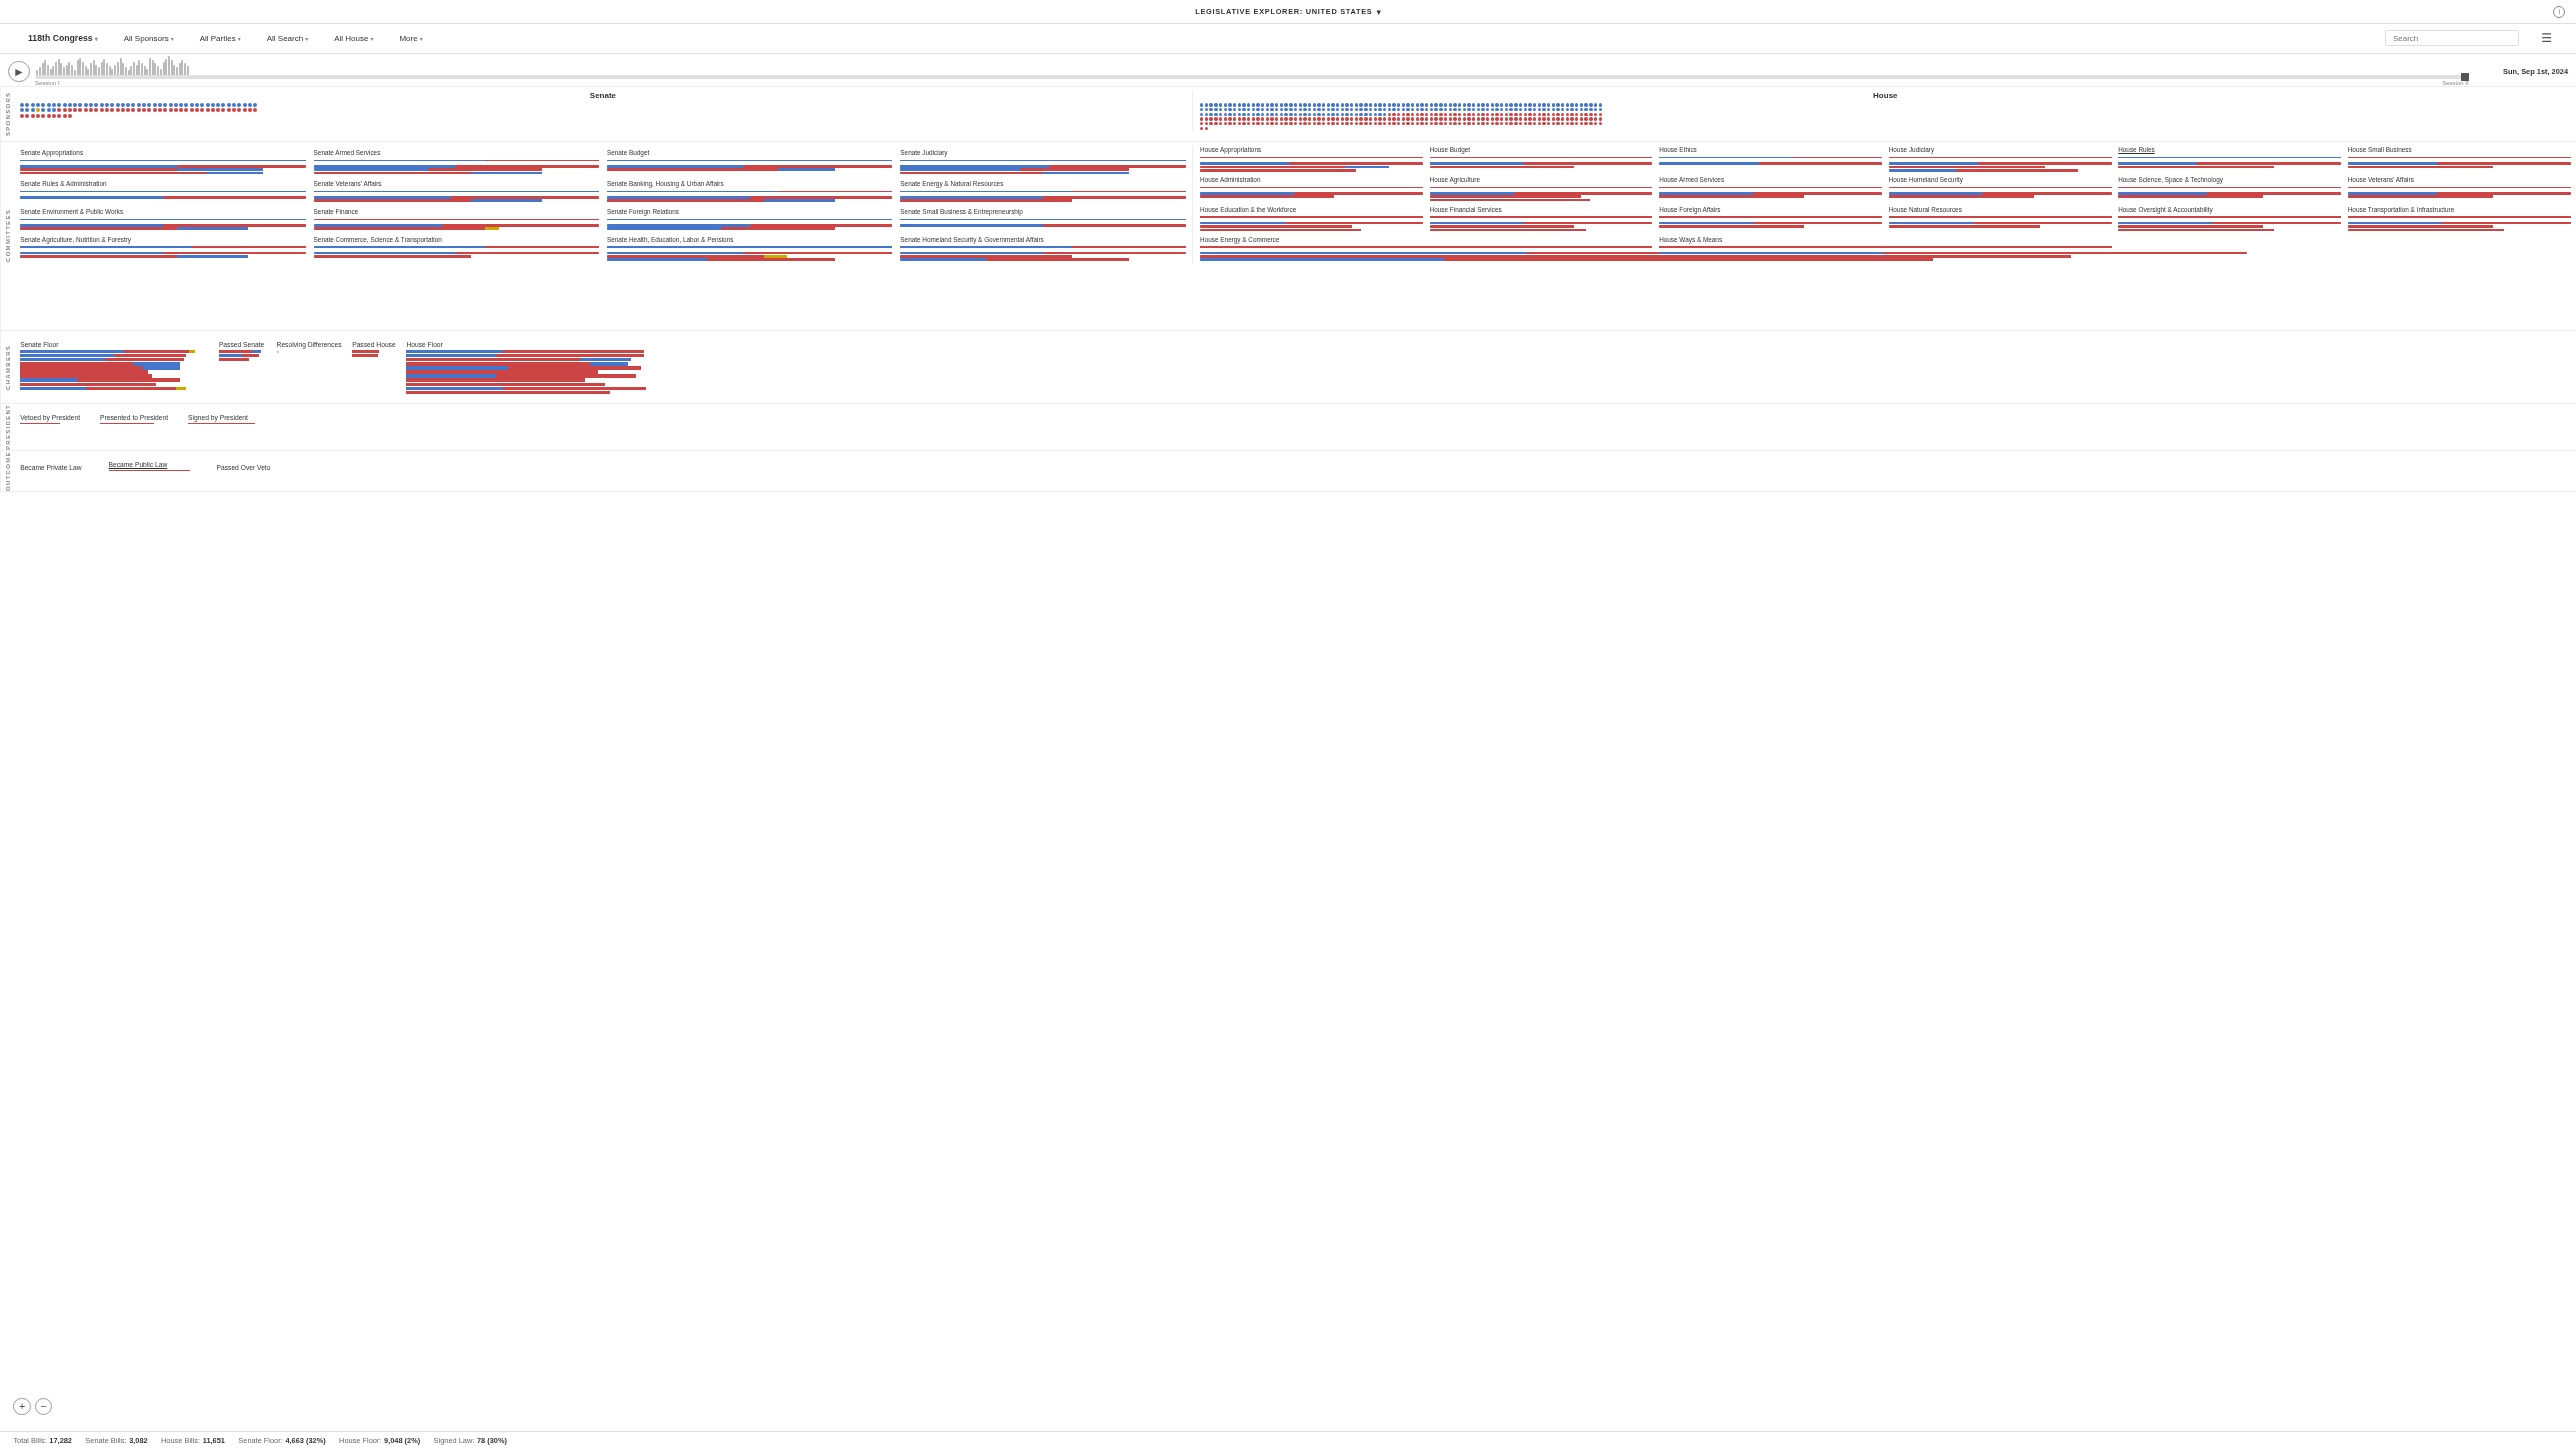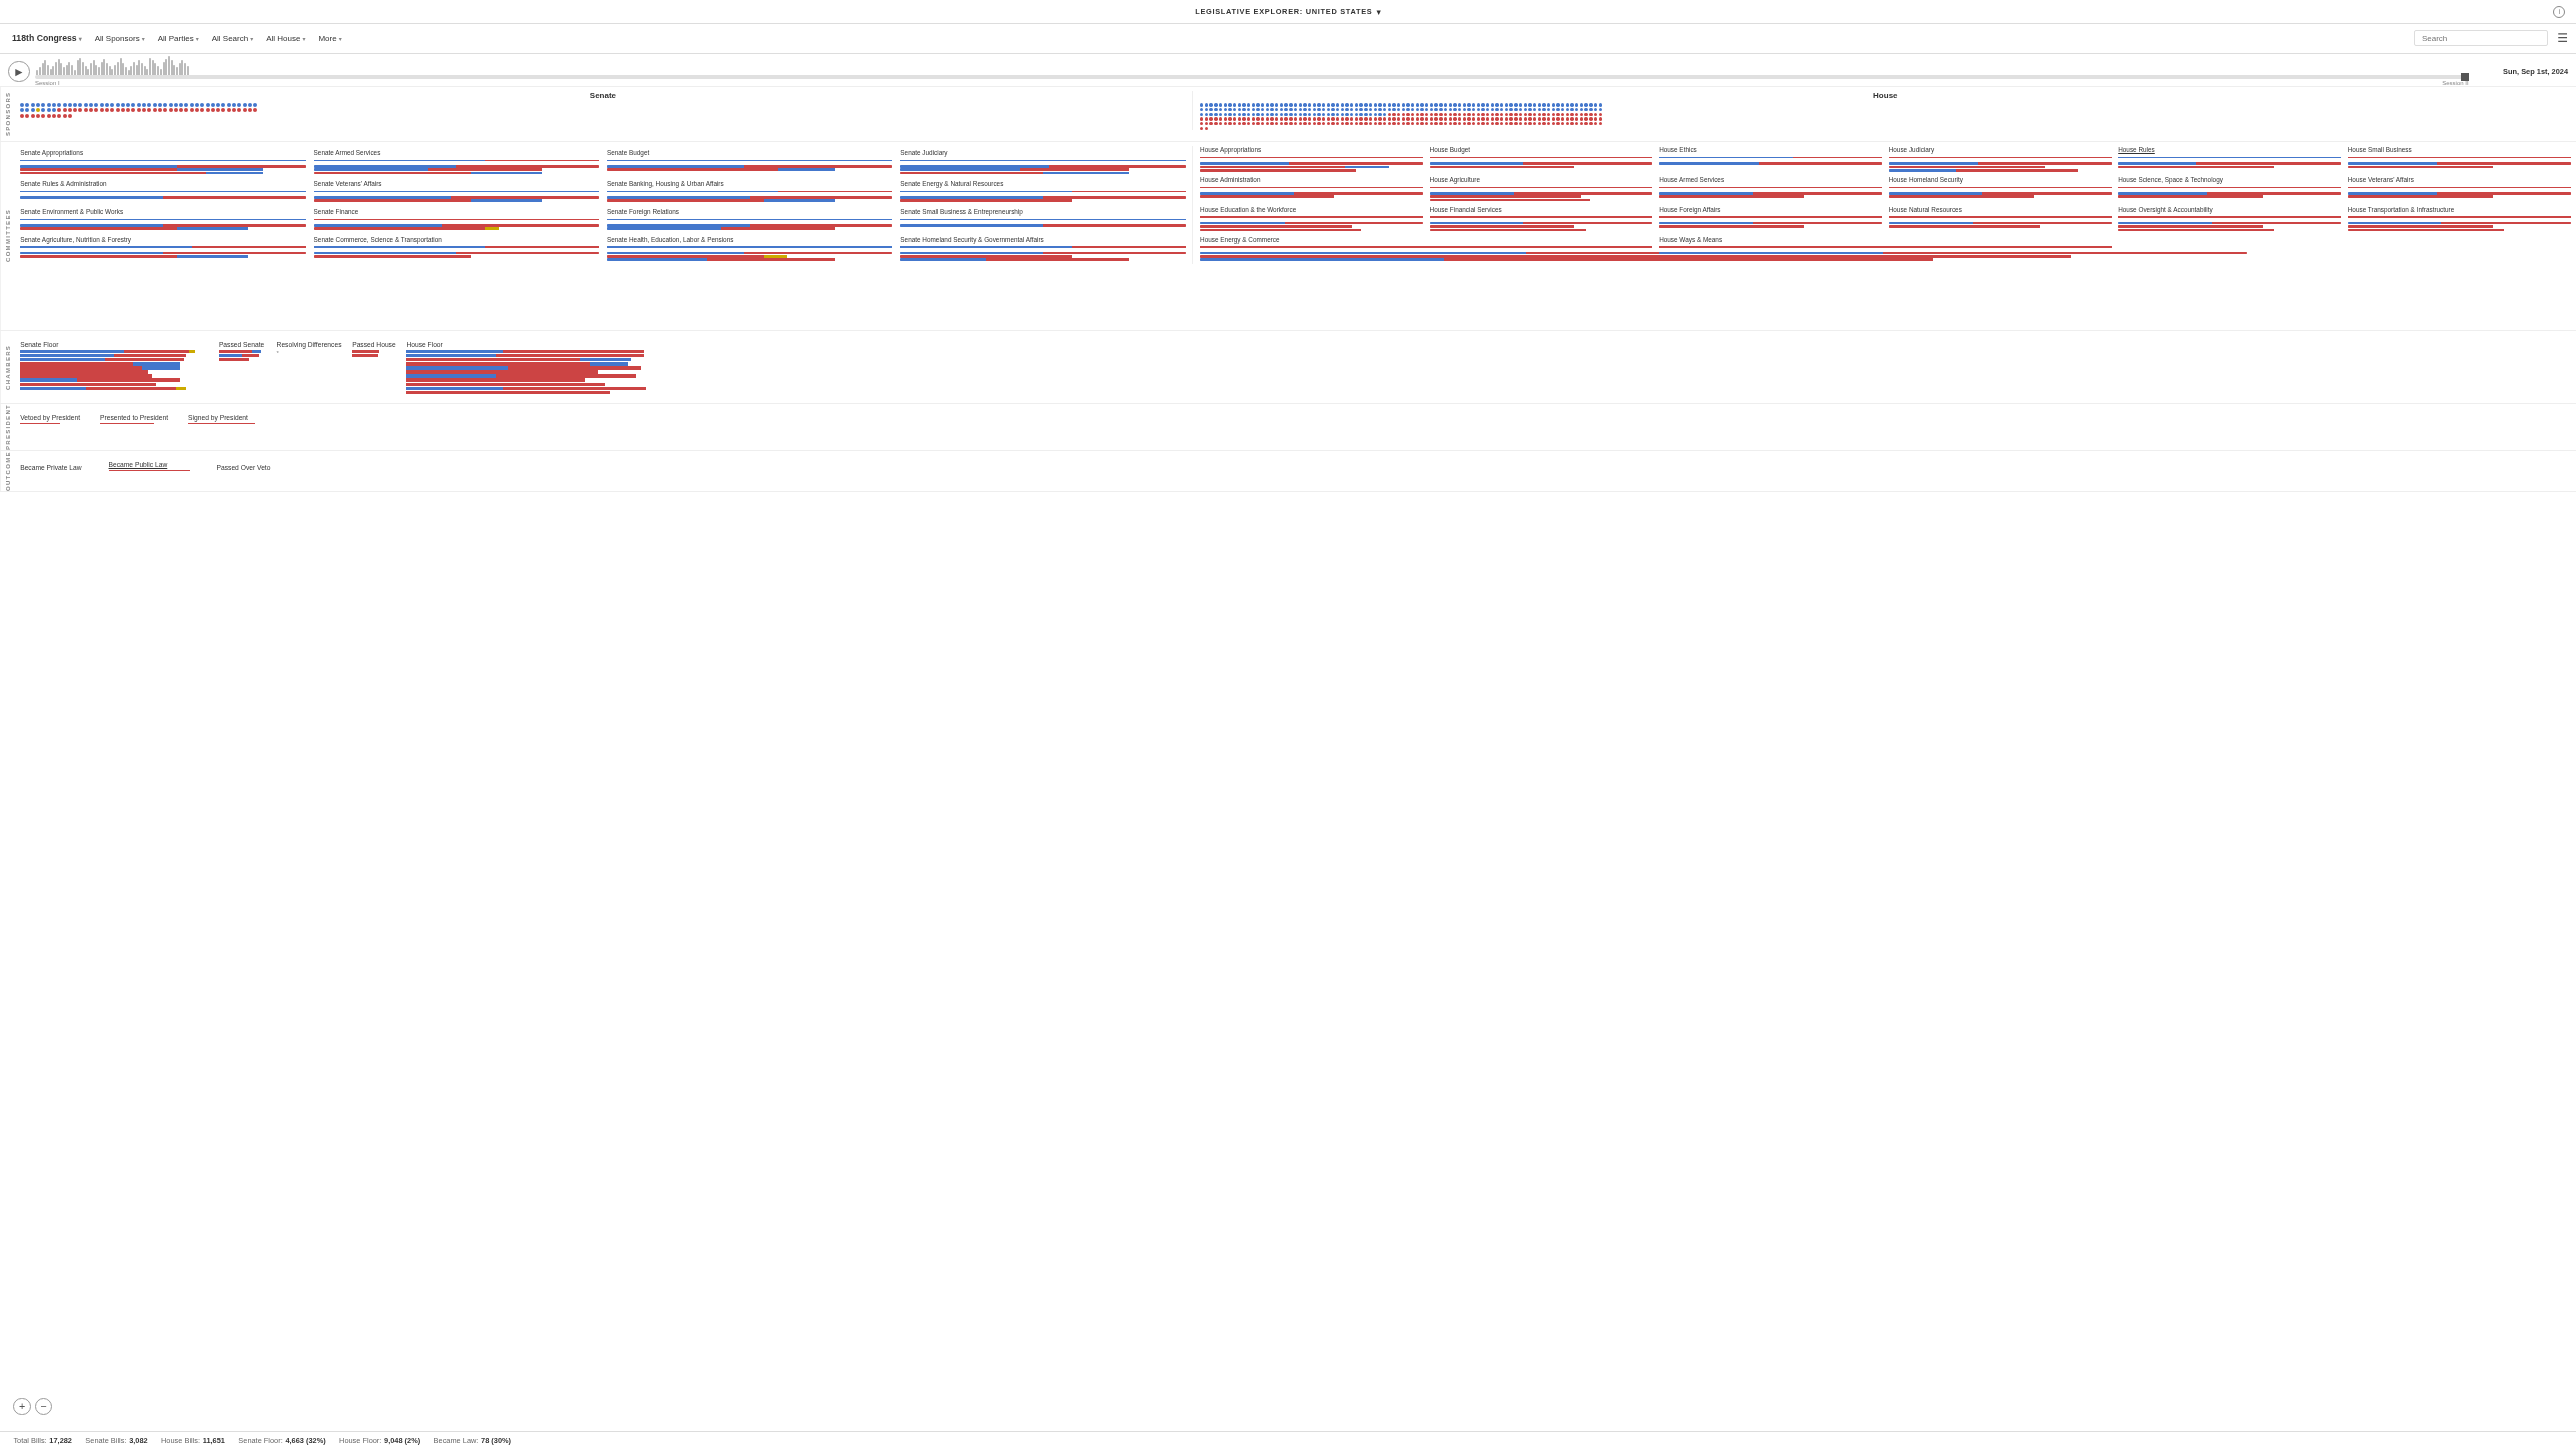--- a/index.html
+++ b/index.html
@@ -11,21 +11,21 @@
       background: #fff; border-bottom: 0.7px solid #ddd;
       padding: 4px 13.4px; position: relative; height: 24px;
     }
     #top-bar .title { font-size: 7.4px; font-weight: bold; letter-spacing: 0.7px; color: #333; }
     #top-bar .info-icon { position: absolute; right: 10.7px; top: 50%; transform: translateY(-50%); width: 12px; height: 12px; border: 1px solid #888; border-radius: 50%; display: flex; align-items: center; justify-content: center; font-size: 7.4px; color: #888; cursor: pointer; }
 
     
     #filter-bar {
       display: flex; align-items: center;
       background: #fff; border-bottom: 0.7px solid #ddd;
-      padding: 4px 8px; gap: 5px; height: 29.5px;
+      padding: 4px 24px; gap: 18px; height: 29.5px;
     }
     .filter-btn {
       display: flex; align-items: center; gap: 2px;
       border: none; background: none; cursor: pointer;
       font-size: 8px; color: #333; padding: 2.7px 4px;
       border-radius: 2px;
     }
     .filter-btn .caret { font-size: 6px; color: #888; }
     .congress-btn { font-weight: bold; font-size: 8.7px; }
     .spacer { flex: 1; }
@@ -1549,17 +1549,17 @@
   </div>
   <div class="stat-item">
     <span class="stat-label">Senate Floor:</span>
     <span class="stat-value">4,663 (32%)</span>
   </div>
   <div class="stat-item">
     <span class="stat-label">House Floor:</span>
     <span class="stat-value">9,048 (2%)</span>
   </div>
   <div class="stat-item">
-    <span class="stat-label">Became Law:</span>
+    <span class="stat-label">Signed Law:</span>
     <span class="stat-value">78 (30%)</span>
   </div>
 </div>
 
 
 </body></html>

